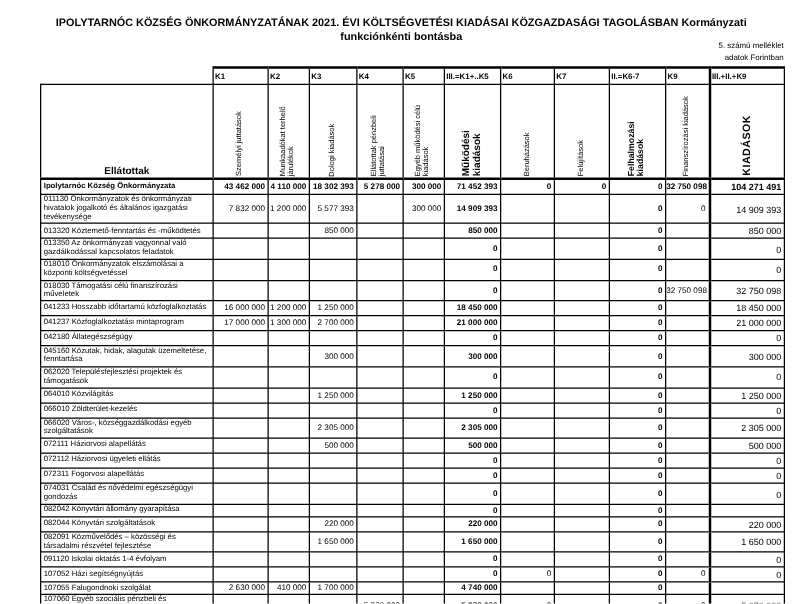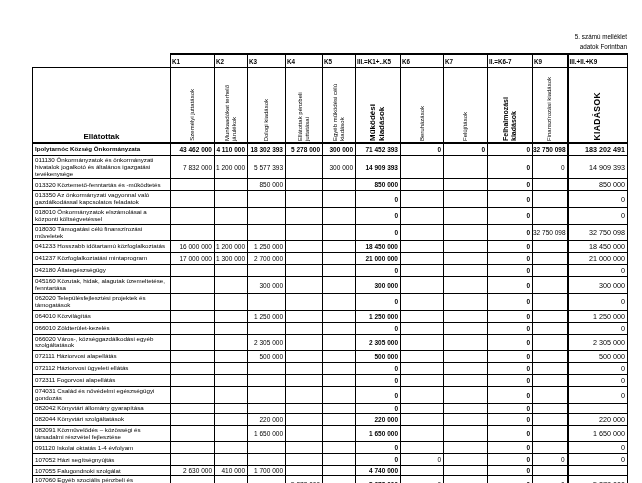--- a/index.html
+++ b/index.html
@@ -32,20 +32,24 @@
   tbody tr.total td{font-weight:bold;}
   tbody td.c5{font-weight:bold;}
   tbody td.c8{font-weight:bold;}
   tbody td.c10, tr.codes th.h10, tr.vheads th.v10{border-left:2px solid #000;}
   tbody td.c10{font-size:7.2px;}
 </style>
 </head>
 <body>
 
 <div class="page">
+  <div class="title">
+    <div>IPOLYTARNÓC  KÖZSÉG ÖNKORMÁNYZATÁNAK 2021. ÉVI KÖLTSÉGVETÉSI KIADÁSAI KÖZGAZDASÁGI TAGOLÁSBAN Kormányzati</div>
+    <div>funkciónkénti bontásba</div>
+  </div>
   <div class="note note1">5. számú melléklet</div>
   <div class="note note2">adatok Forintban</div>
 
   <table class="budget">
     <colgroup>
         <col style="width: 138px;">
         <col style="width: 44px;">
         <col style="width: 33px;">
         <col style="width: 38px;">
         <col style="width: 37px;">
@@ -115,21 +119,21 @@
           <td class="c0">43 462 000</td>
           <td class="c1">4 110 000</td>
           <td class="c2">18 302 393</td>
           <td class="c3">5 278 000</td>
           <td class="c4">300 000</td>
           <td class="c5">71 452 393</td>
           <td class="c6">0</td>
           <td class="c7">0</td>
           <td class="c8">0</td>
           <td class="c9">32 750 098</td>
-          <td class="c10">183 202 491</td>
+          <td class="c10">104 271 491</td>
         </tr>
         <tr class="">
           <td class="lbl">011130 Önkormányzatok és önkormányzati hivatalok jogalkotó és általános igazgatási tevékenysége</td>
           <td class="c0">7 832 000</td>
           <td class="c1">1 200 000</td>
           <td class="c2">5 577 393</td>
           <td class="c3"></td>
           <td class="c4">300 000</td>
           <td class="c5">14 909 393</td>
           <td class="c6"></td>

